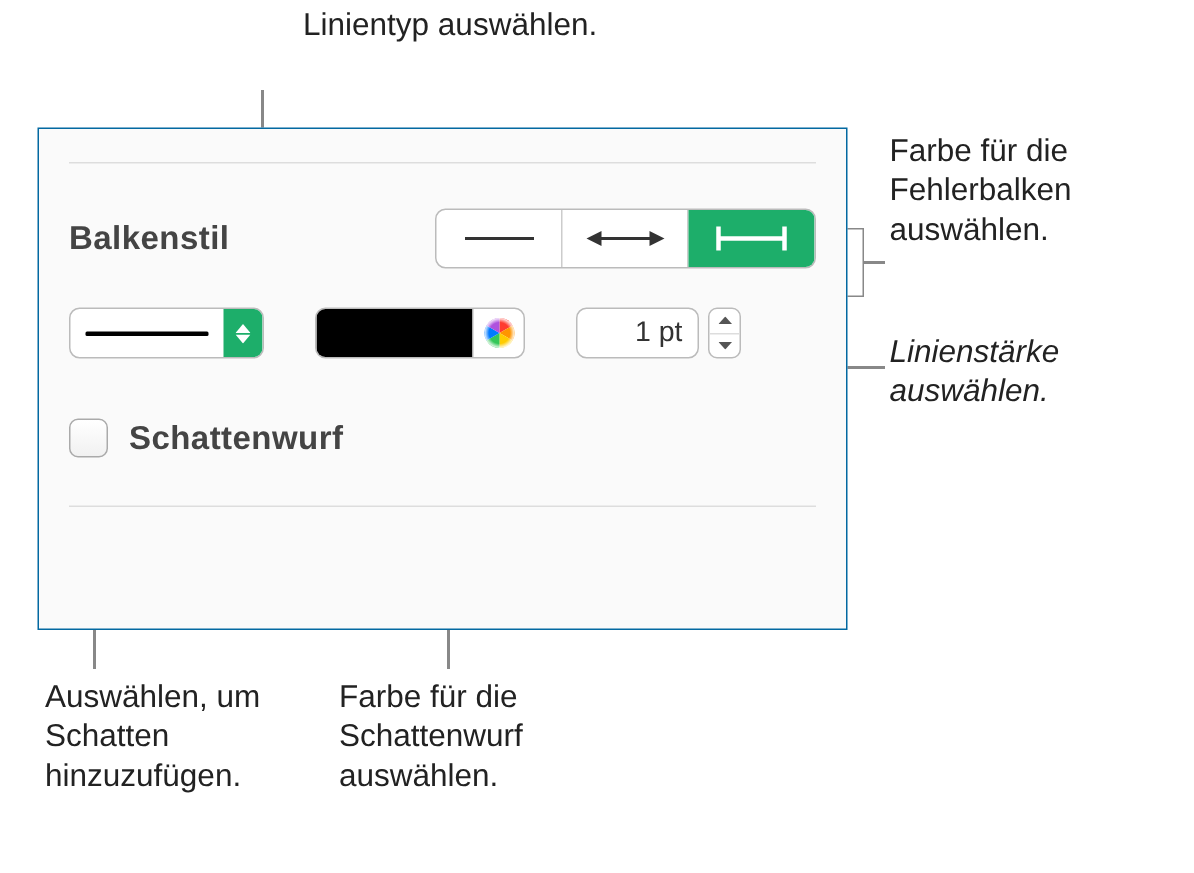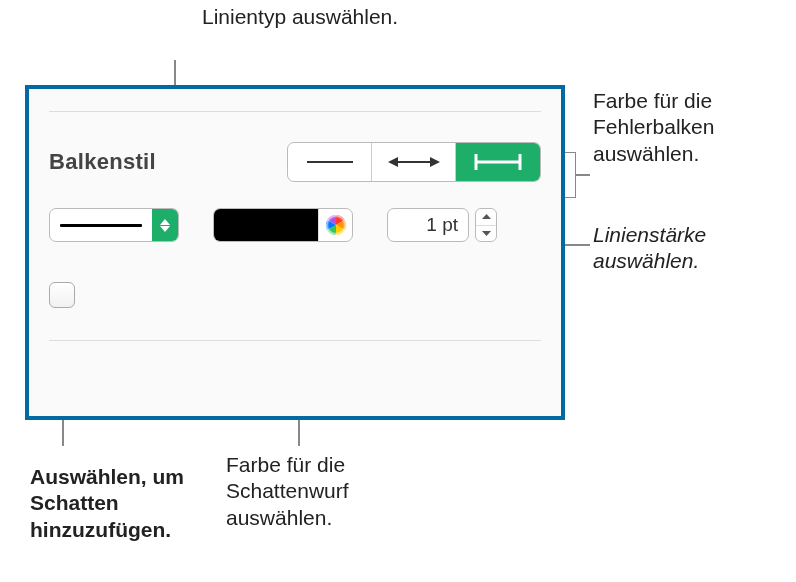--- a/index.html
+++ b/index.html
@@ -24,21 +24,21 @@
     .callout-line {
       position: absolute;
       background: #888;
     }
     .panel {
       position: absolute;
       left: 25px;
       top: 85px;
       width: 540px;
       height: 335px;
-      border: 4px solid #0369a1;
+      border: 1px solid #0369a1;
       background: #fafafa;
     }
     .panel-inner {
       padding: 22px 20px 20px 20px;
     }
     .hr {
       height: 1px;
       background: #ddd;
       margin-bottom: 30px;
     }
@@ -221,21 +221,21 @@
 <div class="callout" style="left:166px; top:4px; width:220px;margin-left:36px;">Linientyp auswählen.</div>
 <div class="callout-line" style="left:174px; top:60px; width:1.5px; height:155px;"></div>
 
 <div class="callout" style="left:593px; top:88px; width:200px;">Farbe für die Fehlerbalken auswählen.</div>
 <div class="bracket" style="left:562px; top:152px; height:46px;"></div>
 <div class="callout-line" style="left:576px; top:174px; width:14px; height:1.5px;"></div>
 
 <div class="callout" style="left:593px; top:222px; width:200px;font-style:italic;">Linienstärke auswählen.</div>
 <div class="callout-line" style="left:560px; top:244px; width:30px; height:1.5px;"></div>
 
-<div class="callout" style="left:30px; top:464px; width:190px;font-weight:bold;">Auswählen, um Schatten hinzuzufügen.</div>
+<div class="callout" style="left:30px; top:452px; width:190px;">Auswählen, um Schatten hinzuzufügen.</div>
 <div class="callout-line" style="left:62px; top:364px; width:1.5px; height:82px;"></div>
 
 <div class="callout" style="left:226px; top:452px; width:200px;">Farbe für die Schattenwurf auswählen.</div>
 <div class="callout-line" style="left:298px; top:262px; width:1.5px; height:184px;"></div>
 
 <div class="panel">
   <div class="panel-inner">
     <div class="hr"></div>
 
     <div class="row">
@@ -315,17 +315,18 @@
             <svg width="9" height="5">
                 <polygon points="0,0 9,0 4.5,5" fill="#555"></polygon>
               </svg>
           </div>
         </div>
       </div>
     </div>
 
     <div class="check-row">
       <div class="checkbox"></div>
+      <div class="check-label">Schattenwurf</div>
     </div>
 
     <div class="hr2"></div>
   </div>
 </div>
 
 </body></html>

